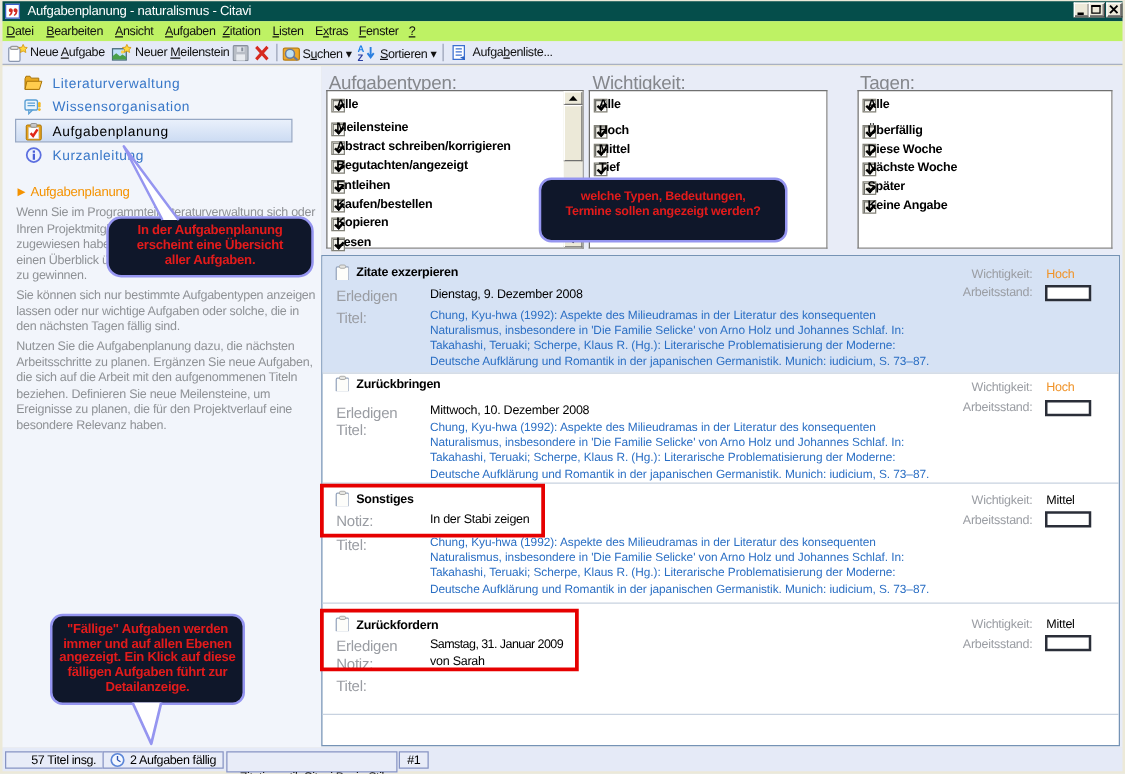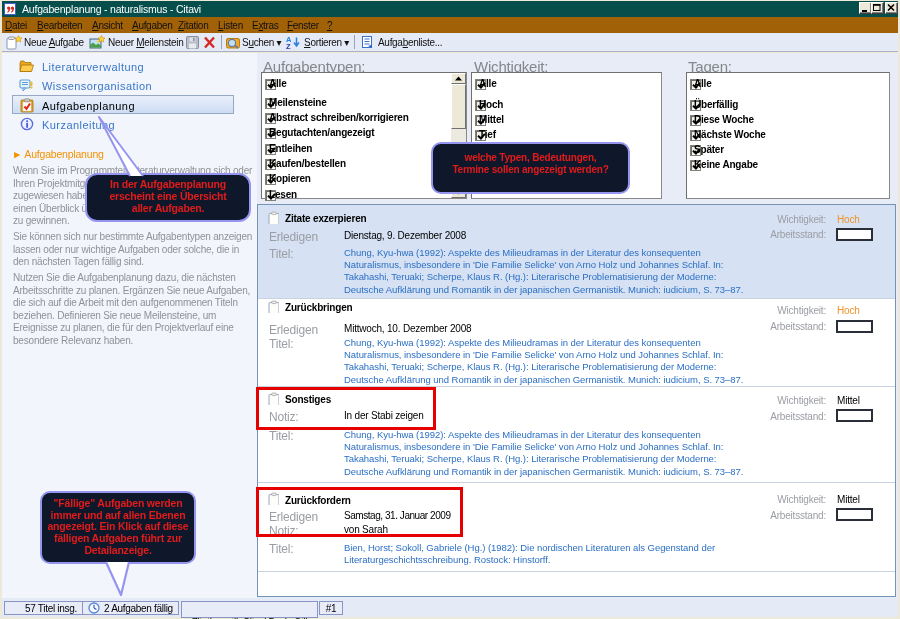--- a/index.html
+++ b/index.html
@@ -4,21 +4,21 @@
 *{margin:0;padding:0;box-sizing:border-box}
 html,body{width:900px;height:619px;overflow:hidden}
 body{position:relative;font-family:"Liberation Sans",sans-serif;font-size:10px;background:#ECE9D8;letter-spacing:-0.1px}
 .ab{position:absolute}
 u{text-decoration:underline}
 
 #tbar{left:2px;top:1px;width:896px;height:16px;background:#054e4b;color:#fff;font-size:11px}
 #tbar .txt{position:absolute;left:20px;top:2px;font-size:10.5px;letter-spacing:-0.2px}
 .wbtn{position:absolute;top:2px;width:13px;height:12px;background:#ECE9D8;border:1px solid #fff;border-right-color:#404040;border-bottom-color:#404040;box-shadow:inset -1px -1px 0 #808080}
 
-#menu{left:2px;top:17px;width:896px;height:16px;background:#a16207;color:#111}
+#menu{left:2px;top:17px;width:896px;height:16px;background:#bef264;color:#111}
 #menu span{position:absolute;top:3px;letter-spacing:-0.3px}
 
 #tool{left:2px;top:33px;width:896px;height:19px;background:#e5eaf7;border-bottom:1px solid #a9b1c2;color:#111}
 #tool .t{position:absolute;top:4px;letter-spacing:-0.3px}
 .tsep{position:absolute;top:2px;width:1px;height:14px;background:#9aa2b8}
 
 #side{left:2px;top:53px;width:255px;height:545px;background:#f2f5fb}
 #main{left:257px;top:53px;width:641px;height:545px;background:#e8ecf7}
 
 #status{left:2px;top:598px;width:896px;height:19px;background:#e5eaf7}
@@ -308,21 +308,20 @@
   <span class="etitle" style="top:290px">Zurückfordern</span>
   <span class="rlab" style="left:508px;top:289px">Wichtigkeit:</span>
     <span class="rval" style="top:289px">Mittel</span>
   <span class="rlab" style="left:508px;top:305px">Arbeitsstand:</span>
     <span class="abox" style="top:303px"></span>
   <span class="elab" style="top:305px">Erledigen</span>
     <span class="eval" style="top:305px;letter-spacing:-0.45px">Samstag, 31. Januar 2009</span>
   <span class="elab" style="top:319px">Notiz:</span>
     <span class="eval" style="top:319px">von Sarah</span>
   <span class="elab" style="top:337px">Titel:</span>
-  <div class="blue" style="top:337px">Bien, Horst; Sokoll, Gabriele (Hg.) (1982): Die nordischen Literaturen als Gegenstand der<br>Literaturgeschichtsschreibung. Rostock: Hinstorff.</div>
   <div class="div" style="top:366px"></div>
 </div>
 
 <div class="redrect" style="left:256px;top:387px;width:180px;height:43px"></div>
 <div class="redrect" style="left:256px;top:487px;width:207px;height:50px"></div>
 
 <div class="bub" id="b1" style="left:85px;top:172.5px;width:166px;height:49px;line-height:12.35px;padding-top:3px;border-radius:12px">In der Aufgabenplanung<br>erscheint eine Übersicht<br>aller Aufgaben.</div>
 <div class="bub" id="b2" style="left:431px;top:142px;width:199px;height:52px;line-height:12.4px;padding-top:8px;font-size:10px">welche Typen, Bedeutungen,<br>Termine sollen angezeigt werden?</div>
 <div class="bub" id="b3" style="left:40px;top:491px;width:156px;height:73px;line-height:11.7px;padding-top:5px">"Fällige" Aufgaben werden<br>immer und auf allen Ebenen<br>angezeigt. Ein Klick auf diese<br>fälligen Aufgaben führt zur<br>Detailanzeige.</div>
 <svg class="ab" style="left:92px;top:112px" width="60" height="68">

